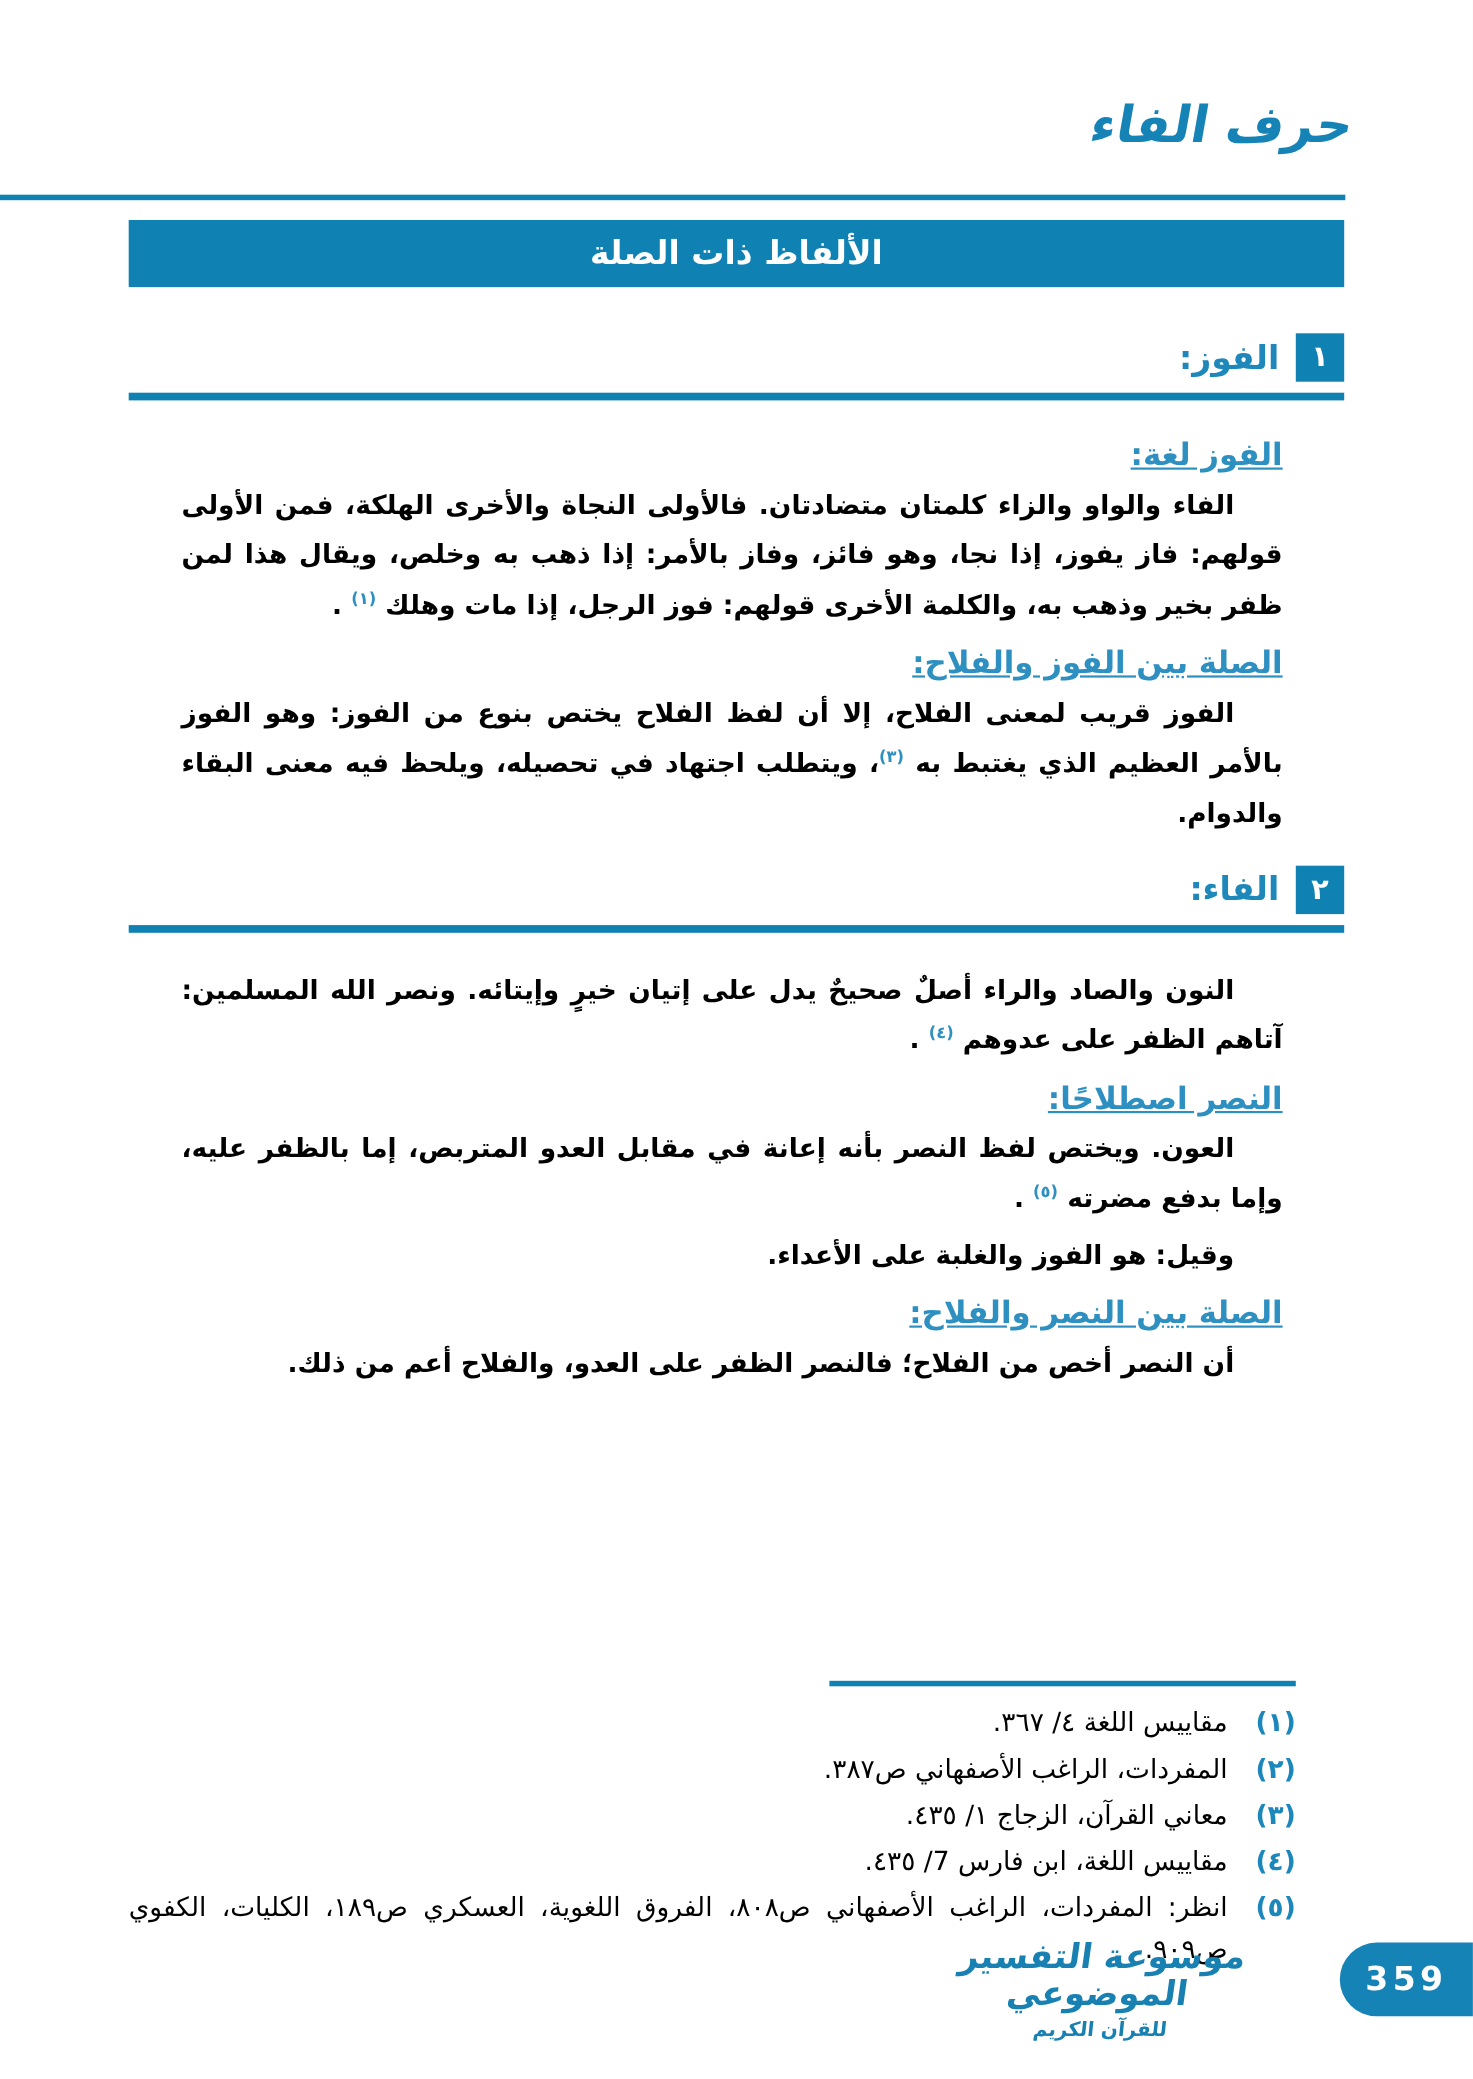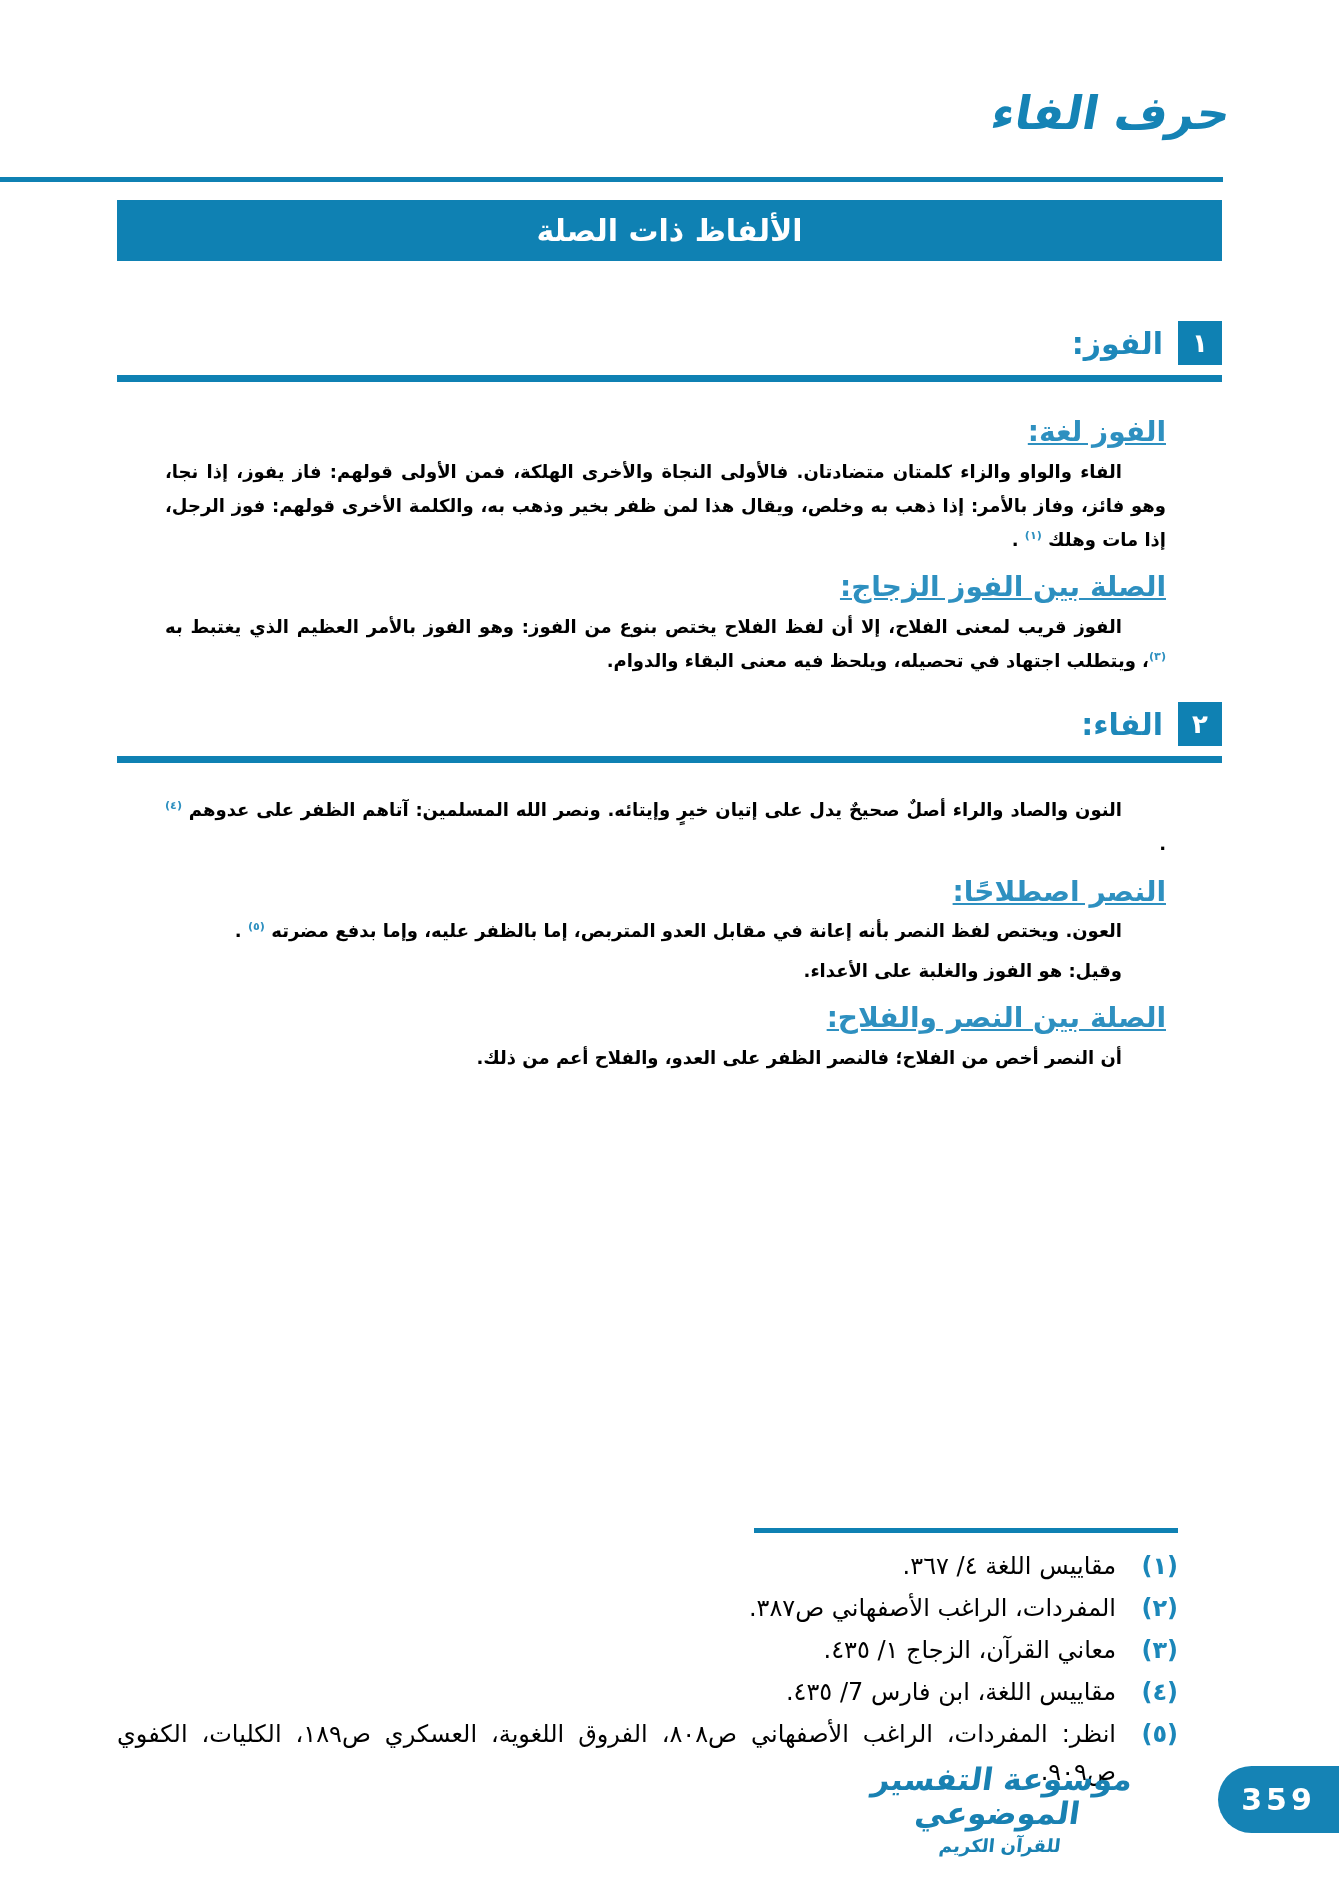--- a/index.html
+++ b/index.html
@@ -25,38 +25,38 @@
     position:absolute;top:177px;left:0;
     width:1223px;height:5px;background:#0f81b3;
   }
   
   .content{position:absolute;top:200px;left:117px;right:117px;}
   .banner{
     width:100%;height:61px;
     background:#0f81b3;color:#ffffff;
     display:flex;align-items:center;justify-content:center;
     font-size:30px;font-weight:bold;
-    margin-bottom:60px;
+    margin-bottom:42px;
   }
   .sec-row{display:flex;align-items:center;gap:15px;margin-top:4px;}
   .sec-row.mt-lg{margin-top:24px;}
   .sec-num{
     width:44px;height:44px;flex:0 0 44px;
     background:#0f81b3;color:#fff;
     display:flex;align-items:center;justify-content:center;
     font-size:26px;font-weight:bold;
   }
   .sec-title{font-size:30px;font-weight:bold;color:#1e88ba;}
   .sec-rule{height:7px;background:#0f81b3;margin:10px 0 30px;}
   .sub-h{
     font-size:28px;font-weight:bold;color:#2e90c0;
     margin:10px 56px 2px 48px;line-height:1.45;text-decoration:underline;
   }
   .body-para{
-    font-size:18px;font-weight:bold;line-height:1.9;
+    font-size:24px;font-weight:bold;line-height:1.9;
     text-align:justify;
     margin:0 56px 6px 48px;
   }
   .body-para.indent{text-indent:44px;}
   .fn-ref{
     color:#2e90c0;font-size:0.62em;font-weight:bold;
     vertical-align:super;line-height:0;
   }
   
   .footnotes{position:absolute;top:1528px;left:117px;right:117px;}
@@ -104,21 +104,21 @@
     <div class="sec-row">
       <div class="sec-num">١</div>
       <div class="sec-title">الفوز:</div>
     </div>
     <div class="sec-rule"></div>
 
     <div class="sub-h">الفوز لغة:</div>
     <p class="body-para indent"><span>الفاء والواو والزاء كلمتان متضادتان. فالأولى النجاة والأخرى الهلكة، فمن الأولى قولهم: فاز يفوز، إذا نجا، وهو فائز، وفاز بالأمر: إذا ذهب به وخلص، ويقال هذا لمن ظفر بخير وذهب به، والكلمة الأخرى قولهم: فوز الرجل، إذا مات وهلك </span><sup class="fn-ref">(١)</sup><span> .</span></p>
 
 
-    <div class="sub-h">الصلة بين الفوز الزجاج:</div>
+    <div class="sub-h">الصلة بين الفوز والفلاح:</div>
     <p class="body-para indent"><span>الفوز قريب لمعنى الفلاح، إلا أن لفظ الفلاح يختص بنوع من الفوز: وهو الفوز بالأمر العظيم الذي يغتبط به </span><sup class="fn-ref">(٣)</sup><span>، ويتطلب اجتهاد في تحصيله، ويلحظ فيه معنى البقاء والدوام.</span></p>
 
     <div class="sec-row mt-lg">
       <div class="sec-num">٢</div>
       <div class="sec-title">الفاء:</div>
     </div>
     <div class="sec-rule"></div>
 
     <p class="body-para indent"><span>النون والصاد والراء أصلٌ صحيحٌ يدل على إتيان خيرٍ وإيتائه. ونصر الله المسلمين: آتاهم الظفر على عدوهم </span><sup class="fn-ref">(٤)</sup><span> .</span></p>
 

